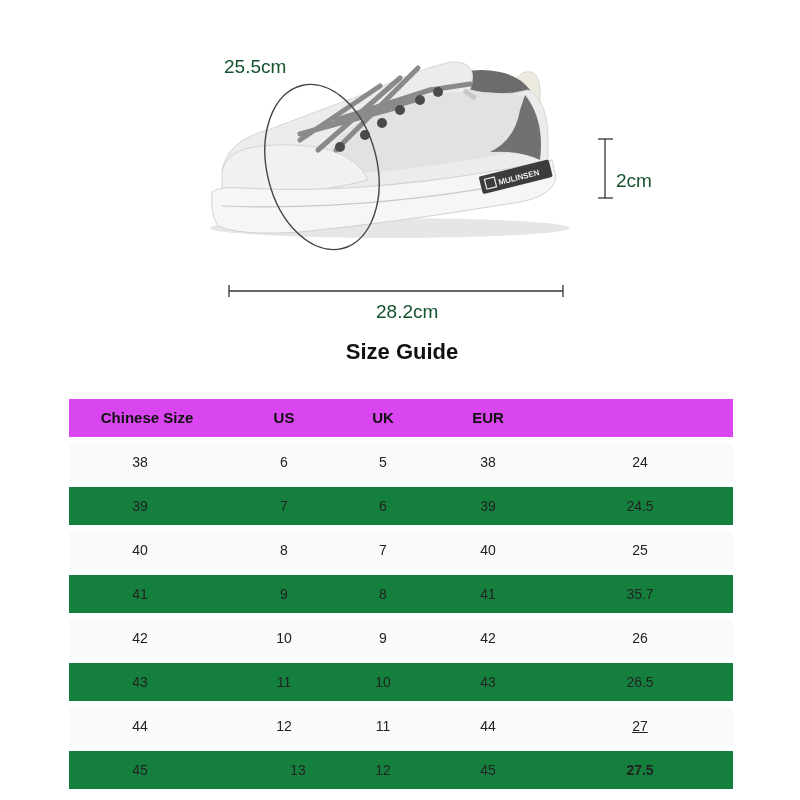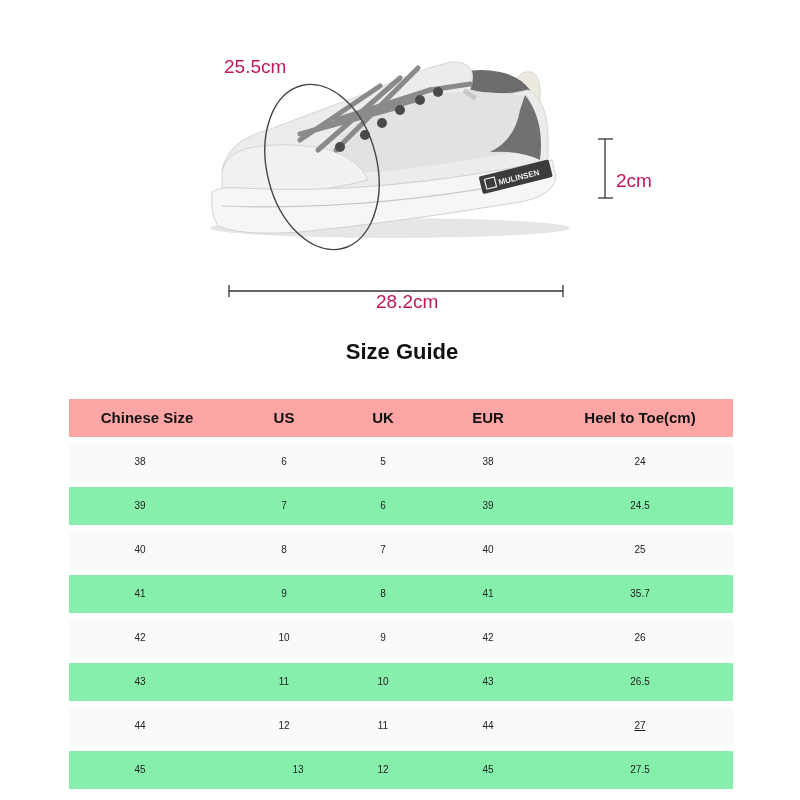--- a/index.html
+++ b/index.html
@@ -1,29 +1,29 @@
 <!DOCTYPE html>
 <html><head>
   <meta charset="utf-8">
   <style>
     html, body { margin: 0; padding: 0; background: #ffffff; }
     body { width: 800px; height: 800px; position: relative; overflow: hidden;
            font-family: "Liberation Sans", "DejaVu Sans", sans-serif; color: #222; }
     .abs { position: absolute; }
-    .measure-label { font-size: 19px; color: #be185d; white-space: nowrap; }
+    .measure-label { font-size: 19px; color: #14532d; white-space: nowrap; }
     #shoe-svg { position: absolute; left: 0; top: 0; }
     .title { position: absolute; left: 0; width: 804px; top: 339px; text-align: center;
              font-size: 22px; font-weight: bold; color: #111; }
     .table { position: absolute; left: 69px; top: 399px; width: 664px; }
     .row { position: relative; height: 38px; margin-bottom: 6px; display: block; }
-    .row.header { background: #fca5a5; }
+    .row.header { background: #d946ef; }
     .row.odd { background: #fafafa; }
-    .row.even { background: #86efac; }
+    .row.even { background: #15803d; }
     .cell { position: absolute; top: 0; height: 38px; line-height: 38px; text-align: center;
-            font-size: 10px; color: #222; transform: translateX(-50%); white-space: nowrap; }
+            font-size: 14px; color: #222; transform: translateX(-50%); white-space: nowrap; }
     .row.header .cell { font-weight: bold; font-size: 15px; color: #111; }
   </style>
 </head>
 <body>
 
 <svg id="shoe-svg" width="800" height="300" viewBox="0 0 800 300">
 
   <ellipse cx="390" cy="228" rx="180" ry="10" fill="#e6e6e6"></ellipse>
 
   <path d="M515 82 Q520 70 532 72 Q540 76 540 92 L540 110 L520 110 Z" fill="#ece9df" stroke="#d8d5cc" stroke-width="1"></path>
@@ -78,31 +78,30 @@
 
   <g stroke="#333" stroke-width="1.3">
     <line x1="229" y1="291" x2="563" y2="291"></line>
     <line x1="229" y1="285" x2="229" y2="297"></line>
     <line x1="563" y1="285" x2="563" y2="297"></line>
   </g>
 </svg>
 
 <div class="abs measure-label" style="left:224px; top:56px;">25.5cm</div>
 <div class="abs measure-label" style="left:616px; top:170px;">2cm</div>
-<div class="abs measure-label" style="left:376px; top:291px;">28.2cm</div>
+<div class="abs measure-label" style="left:376px; top:301px;">28.2cm</div>
 
 <div class="title">Size Guide</div>
 
 <div class="table">
   <div class="row header">
     <div class="cell" style="left:78px;">Chinese Size</div>
     <div class="cell" style="left:215px;">US</div>
     <div class="cell" style="left:314px;">UK</div>
     <div class="cell" style="left:419px;">EUR</div>
-    <div class="cell" style="left:571px;">Heel to Toe(cm)</div>
   </div>
 
   <div class="row odd">
     <div class="cell" style="left:71px;">38</div>
     <div class="cell" style="left:215px;">6</div>
     <div class="cell" style="left:314px;">5</div>
     <div class="cell" style="left:419px;">38</div>
     <div class="cell" style="left:571px;">24</div>
   </div>
   <div class="row even">
@@ -145,15 +144,15 @@
     <div class="cell" style="left:215px;">12</div>
     <div class="cell" style="left:314px;">11</div>
     <div class="cell" style="left:419px;">44</div>
     <div class="cell" style="left:571px;text-decoration:underline;">27</div>
   </div>
   <div class="row even">
     <div class="cell" style="left:71px;">45</div>
     <div class="cell" style="left:202px;margin-left:27px;">13</div>
     <div class="cell" style="left:314px;">12</div>
     <div class="cell" style="left:419px;">45</div>
-    <div class="cell" style="left:571px;">27.5</div>
+    <div class="cell" style="left:571px;font-weight:bold;">27.5</div>
   </div>
 </div>
 
 </body></html>

